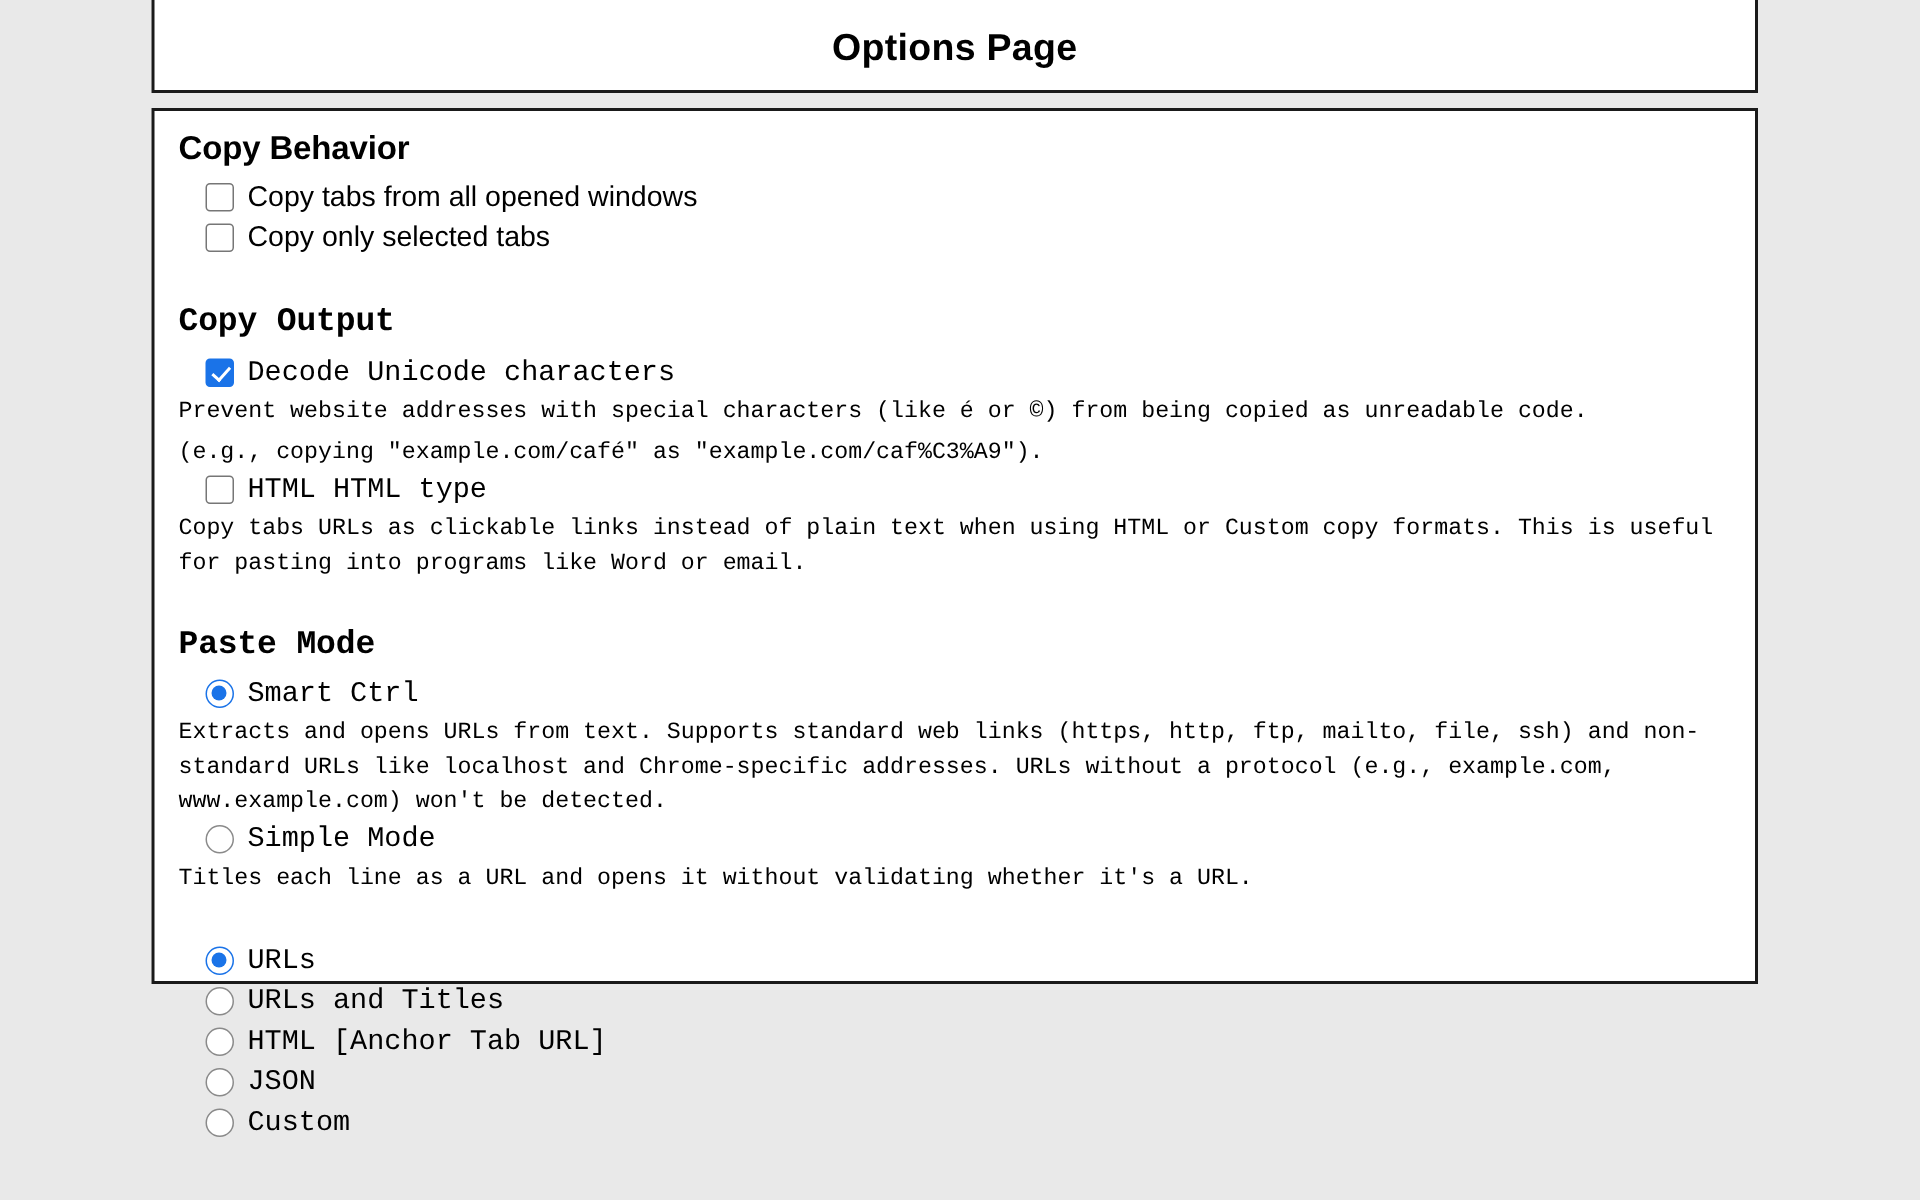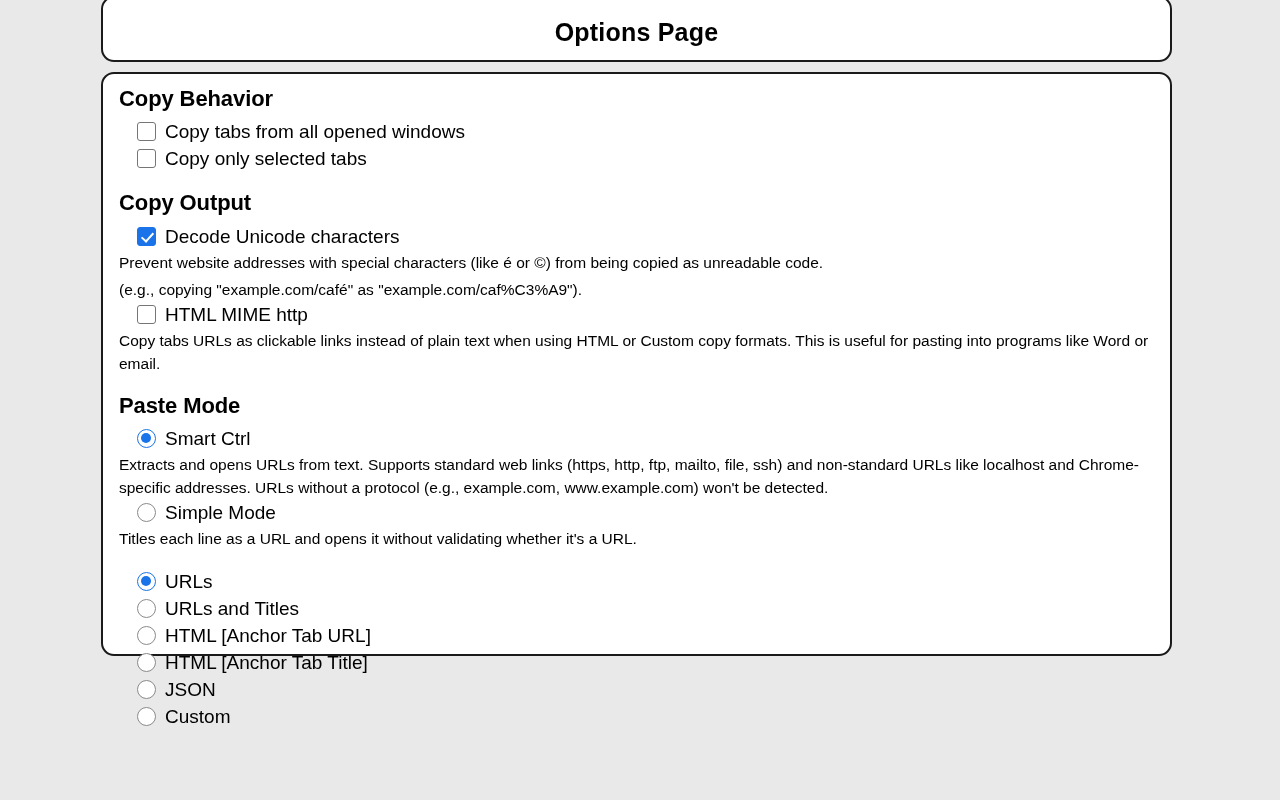--- a/index.html
+++ b/index.html
@@ -1,15 +1,15 @@
 <!DOCTYPE html>
 <html><head>
 <meta charset="utf-8">
 <style>
-  * { box-sizing: border-box; border-radius: 13px; }
+  * { box-sizing: border-box; }
   html, body {
     margin: 0;
     padding: 0;
     width: 1280px;
     height: 800px;
     background: #e9e9e9;
     font-family: "Liberation Sans", sans-serif;
     color: #000;
     overflow: hidden;
   }
@@ -45,21 +45,21 @@
   }
 
   
   .main-panel {
     top: 72px;
     height: 584px;
     padding: 12px 16px 0 16px;
   }
 
   .section { margin: 0; }
-  .section + .section { margin-top: 18px; }
+  .section + .section { margin-top: 30px; font-family: Liberation Mono, monospace; }
 
   .section-title {
     font-size: 22px;
     font-weight: bold;
     margin: 0 0 6px 0;
     line-height: 1.2;
     letter-spacing: -0.1px;
   }
 
   .opt-row {
@@ -169,21 +169,21 @@
 
       <div class="opt-row">
         <span class="cb checked"></span>
         <span class="opt-label">Decode Unicode characters</span>
       </div>
       <p class="desc">Prevent website addresses with special characters (like é or ©) from being copied as unreadable code.</p>
       <p class="desc spaced">(e.g., copying "example.com/café" as "example.com/caf%C3%A9").</p>
 
       <div class="opt-row">
         <span class="cb"></span>
-        <span class="opt-label">HTML MIME http</span>
+        <span class="opt-label">HTML HTML type</span>
       </div>
       <p class="desc">Copy tabs URLs as clickable links instead of plain text when using HTML or Custom copy formats. This is useful for pasting into programs like Word or email.</p>
     </div>
 
     <div class="section">
       <div class="section-title">Paste Mode</div>
 
       <div class="opt-row">
         <span class="rb selected"></span>
         <span class="opt-label">Smart Ctrl</span>
@@ -207,24 +207,20 @@
       <div class="opt-row">
         <span class="rb"></span>
         <span class="opt-label">URLs and Titles</span>
       </div>
 
       <div class="opt-row">
         <span class="rb"></span>
         <span class="opt-label">HTML [Anchor Tab URL]</span>
       </div>
 
-      <div class="opt-row">
-        <span class="rb"></span>
-        <span class="opt-label">HTML [Anchor Tab Title]</span>
-      </div>
 
       <div class="opt-row">
         <span class="rb"></span>
         <span class="opt-label">JSON</span>
       </div>
 
       <div class="opt-row">
         <span class="rb"></span>
         <span class="opt-label">Custom</span>
       </div>

